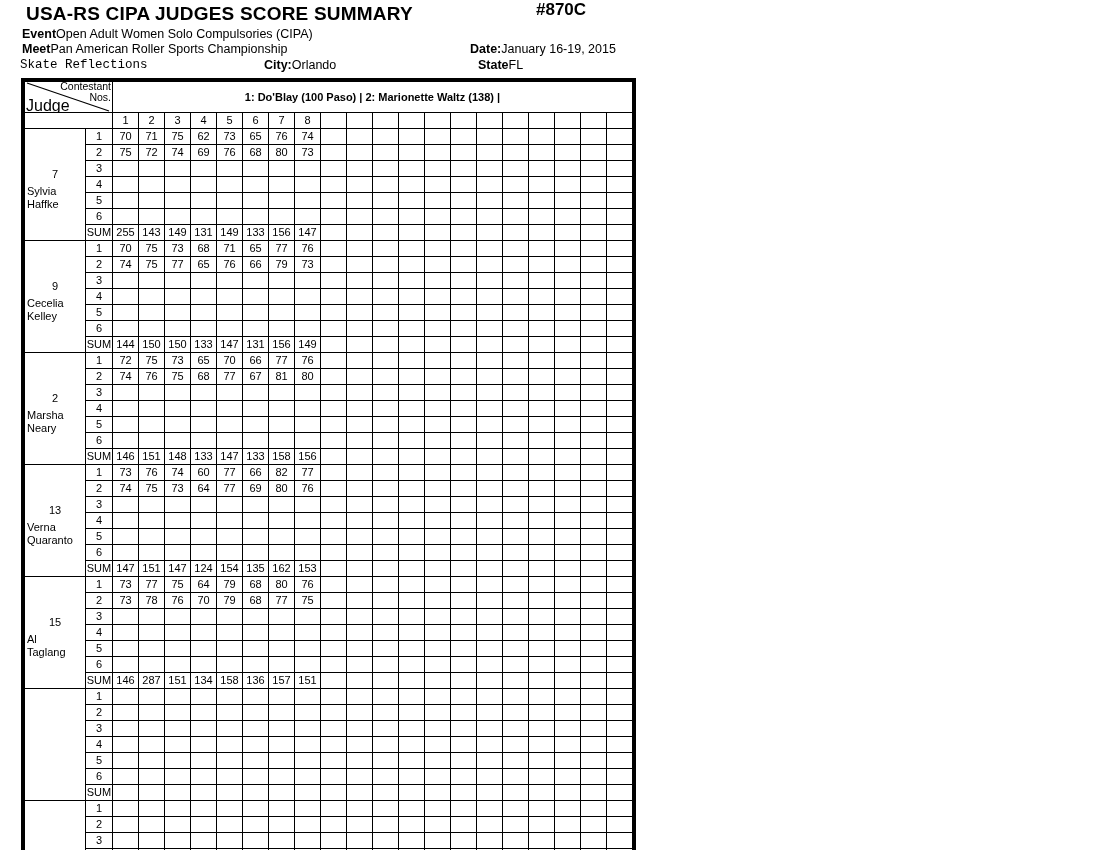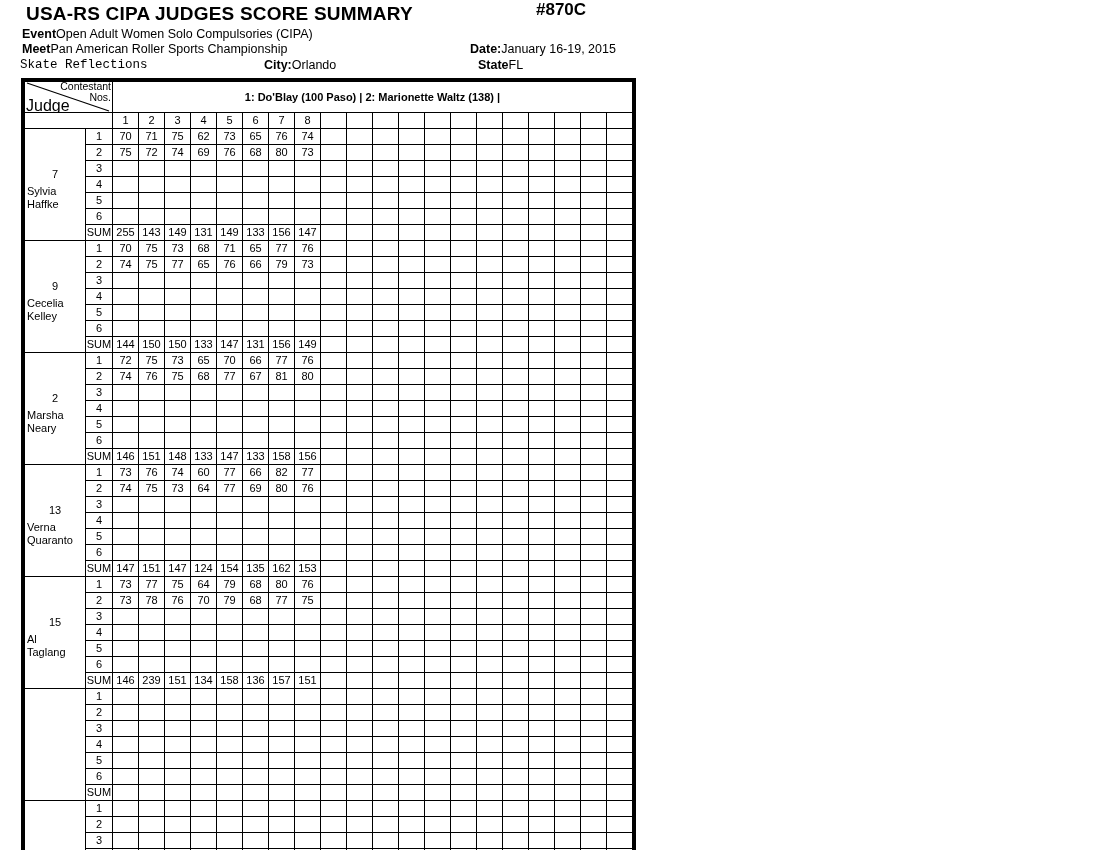--- a/index.html
+++ b/index.html
@@ -1049,21 +1049,21 @@
             <td class="c-score"></td>
             <td class="c-score"></td>
             <td class="c-score grp-start"></td>
             <td class="c-score"></td>
             <td class="c-score"></td>
             <td class="c-score score-last"></td>
           </tr>
           <tr>
             <td class="sumlbl c-rowlbl">SUM</td>
             <td class="sumval c-score grp-start">146</td>
-            <td class="sumval c-score">239</td>
+            <td class="sumval c-score">287</td>
             <td class="sumval c-score">151</td>
             <td class="sumval c-score">134</td>
             <td class="sumval c-score grp-start">158</td>
             <td class="sumval c-score">136</td>
             <td class="sumval c-score">157</td>
             <td class="sumval c-score">151</td>
             <td class="sumval c-score grp-start"></td>
             <td class="sumval c-score"></td>
             <td class="sumval c-score"></td>
             <td class="sumval c-score"></td>

